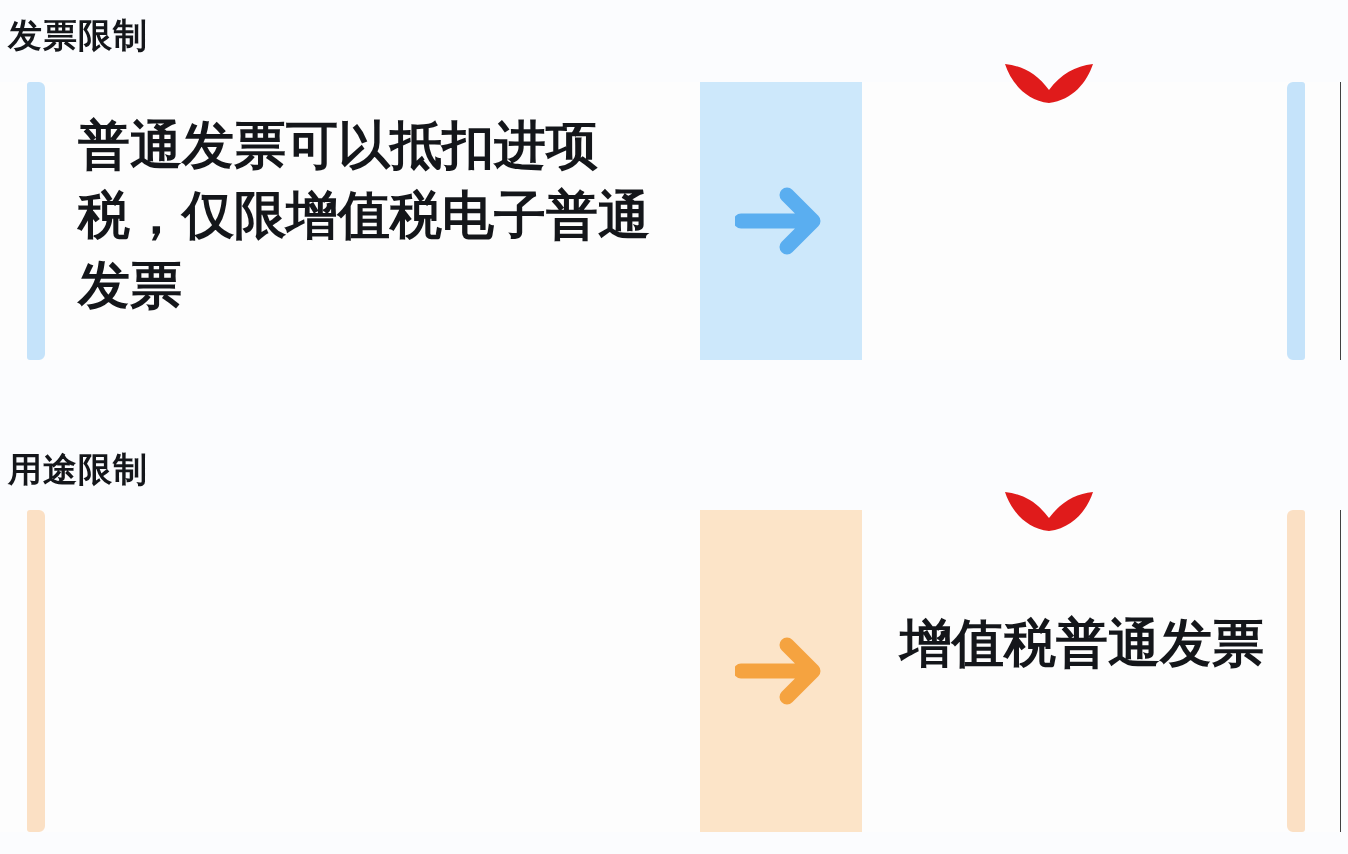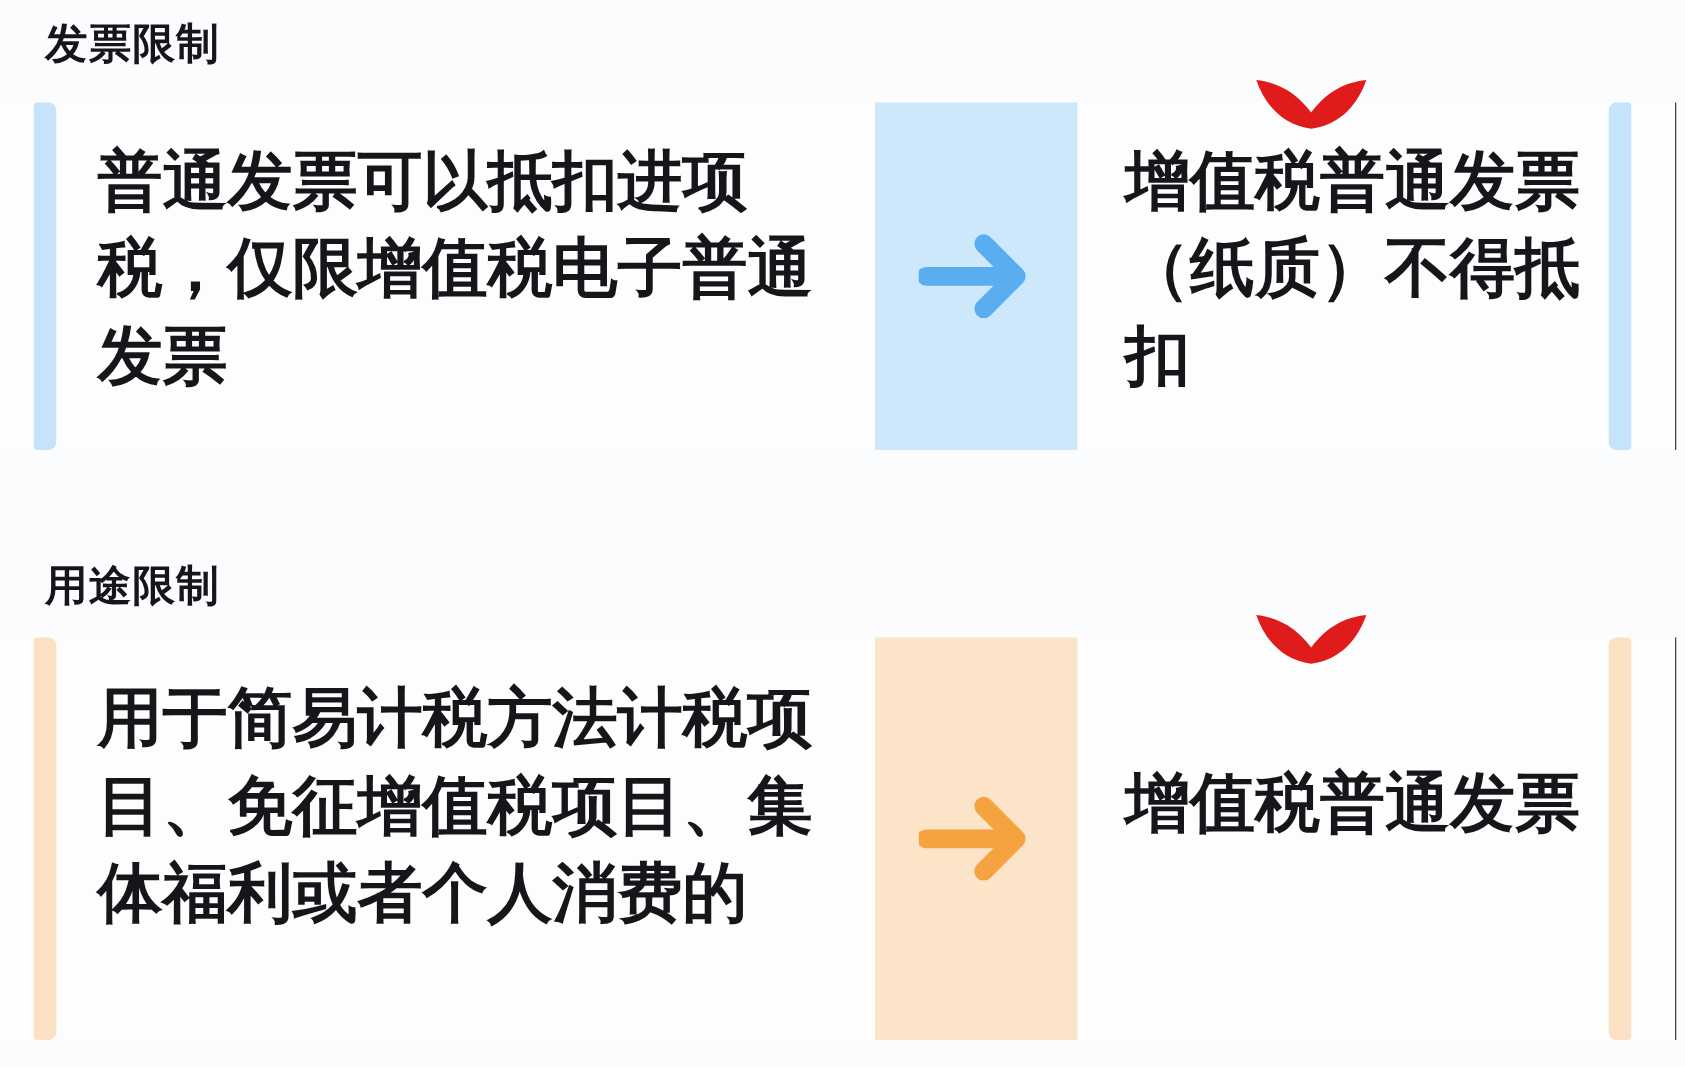--- a/index.html
+++ b/index.html
@@ -11,21 +11,21 @@
   }
   .page {
     position:relative;
     width:1348px; height:854px;
     background:#fbfcfe;
   }
 
   
   .section-heading {
     position:absolute;
-    left:36px;
+    left:8px;
     font-size:34px;
     font-weight:bold;
     color:#14161a;
     letter-spacing:1px;
     line-height:1;
     white-space:nowrap;
   }
   #heading-1 { top:18px; }
   #heading-2 { top:452px;text-align:right; }
 
@@ -103,38 +103,36 @@
     <div class="accent-bar left" id="bar-1-left" style="background: rgb(197, 227, 250);"></div>
 
     <div class="body-text text-left">普通发票可以抵扣进项税，仅限增值税电子普通发票</div>
 
     <div class="arrow-block" id="block-1" style="background: rgb(205, 232, 251);">
       <svg width="92" height="86" viewBox="0 0 92 86" aria-hidden="true">
         <path id="arrow-1" d="M6 43 H62 M52 17 L78 43 L52 69" fill="none" stroke="#5aaef0" stroke-width="15" stroke-linecap="round" stroke-linejoin="round"></path>
       </svg>
     </div>
 
-    <div class="body-text text-right">增值税普通发票（纸质）不得抵扣</div>
 
     <div class="wing-mark">
       <svg viewBox="0 0 92 44" aria-hidden="true">
         <path id="wing-1" d="M2 4 C20 6 34 14 46 30 C58 14 72 6 90 4 C84 22 70 40 46 43 C22 40 8 22 2 4 Z" fill="#e01b1b"></path>
       </svg>
     </div>
 
     <div class="accent-bar right" id="bar-1-right" style="background: rgb(197, 227, 250);"></div>
   </div>
 
   <div class="section-heading" id="heading-2">用途限制</div>
 
   <div class="card" id="card-2" style="background: rgb(253, 253, 253);">
 
     <div class="accent-bar left" id="bar-2-left" style="background: rgb(251, 224, 196);"></div>
 
-    <div class="body-text text-left">用于简易计税方法计税项目、免征增值税项目、集体福利或者个人消费的</div>
 
     <div class="arrow-block" id="block-2" style="background: rgb(252, 228, 200);">
       <svg width="92" height="86" viewBox="0 0 92 86" aria-hidden="true">
         <path id="arrow-2" d="M6 43 H62 M52 17 L78 43 L52 69" fill="none" stroke="#f5a340" stroke-width="15" stroke-linecap="round" stroke-linejoin="round"></path>
       </svg>
     </div>
 
     <div class="body-text text-right">增值税普通发票</div>
 
     <div class="wing-mark">

